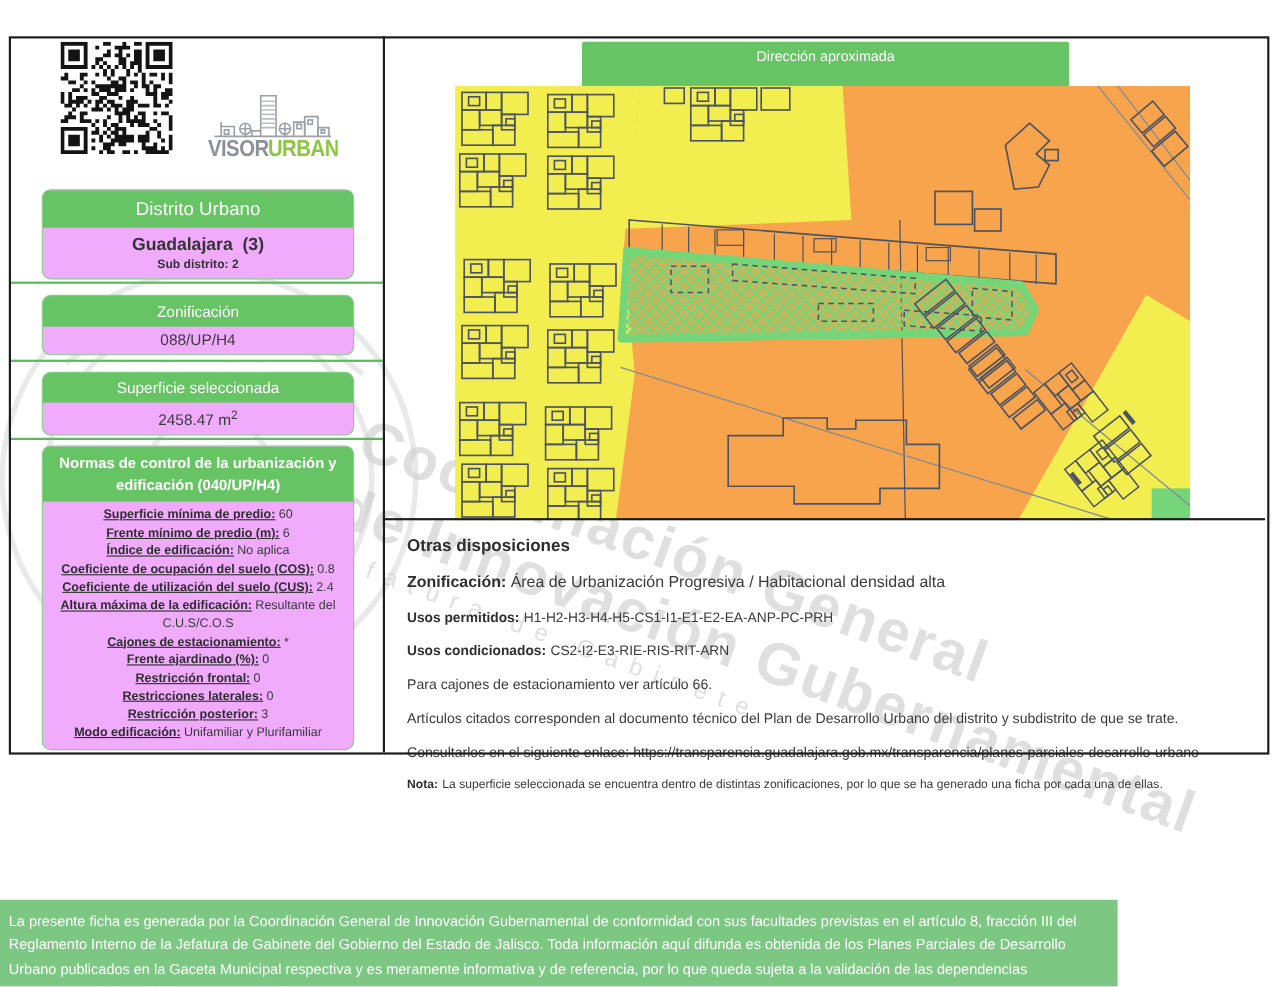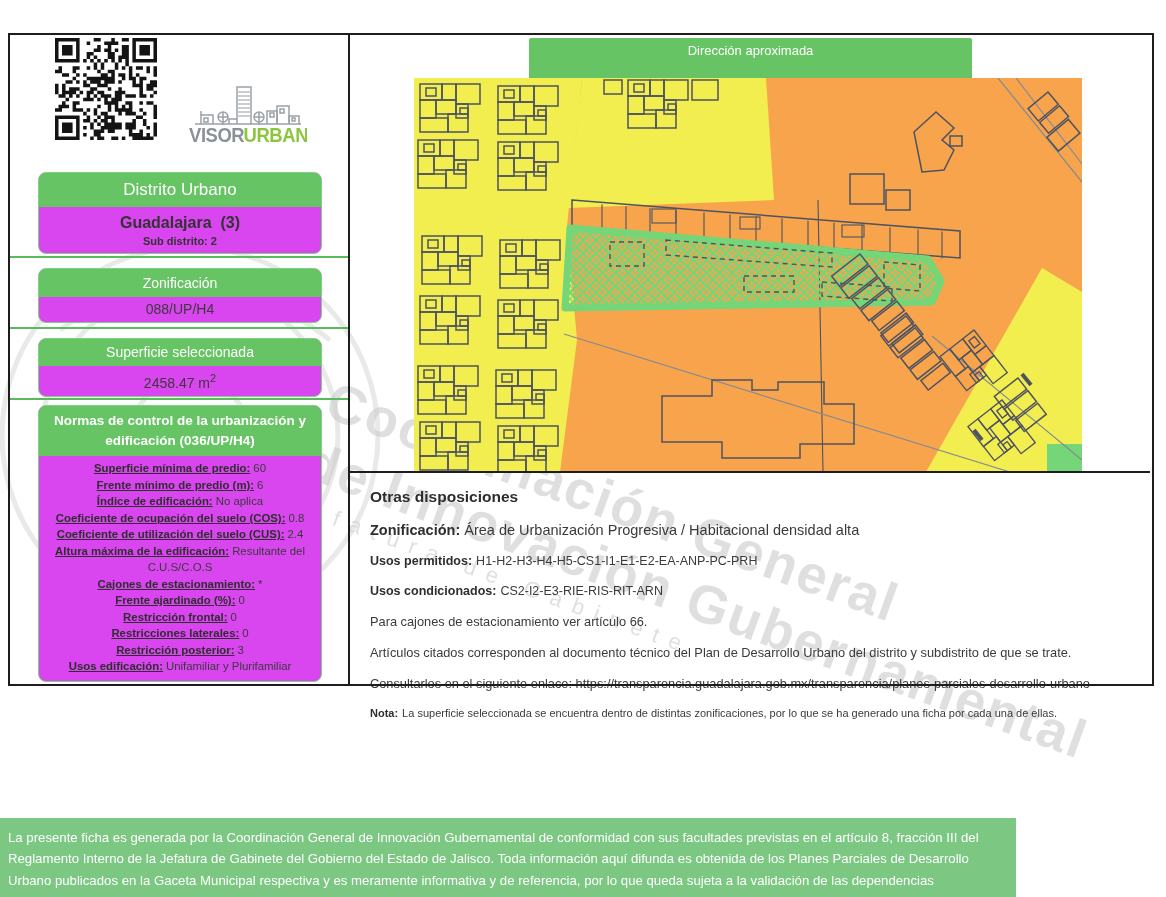--- a/index.html
+++ b/index.html
@@ -14,21 +14,21 @@
   #wm-text .small{font-size:22px;letter-spacing:11px;margin-top:2px;}
 
   
   .frame{position:absolute;left:8px;top:33px;width:1142px;height:649px;border:2px solid #1d1d1d;z-index:3;pointer-events:none;}
   .div-v{position:absolute;left:348px;top:33px;height:651px;border-left:2px solid #1d1d1d;z-index:3;pointer-events:none;}
   .div-h{position:absolute;left:350px;top:471px;width:800px;border-top:2px solid #1d1d1d;z-index:3;pointer-events:none;}
 
   
   .gdiv{position:absolute;left:10px;width:338px;height:2px;background:var(--green-divider,#59bb5c);z-index:2;}
   .gbox{position:absolute;left:38px;width:282px;border:1px solid var(--green-border,#7fd182);
-        border-radius:8px;background:#d946ef;overflow:hidden;z-index:2;}
+        border-radius:8px;background:#f0abfc;overflow:hidden;z-index:2;}
   .gbox .hd{background:var(--green-header,#67c464);color:#fff;text-align:center;}
   .gbox .bd{text-align:center;color:#3a3a3a;}
 
   #box-district{top:172px;}
   #box-district .hd{font-size:17px;line-height:34px;}
   #box-district .name{font-size:16px;font-weight:bold;line-height:22px;padding-top:5px;white-space:pre;color:#333;}
   #box-district .sub{font-size:11px;font-weight:bold;line-height:15px;padding-bottom:4px;color:#333;}
 
   #box-zoning{top:268px;}
   #box-zoning .hd{font-size:14px;line-height:28px;}
@@ -157,34 +157,34 @@
   <div class="gdiv" style="top:327px"></div>
 
   <div class="gbox" id="box-surface">
     <div class="hd">Superficie seleccionada</div>
     <div class="bd"><span>2458.47 m</span><sup>2</sup></div>
   </div>
 
   <div class="gdiv" style="top:398px"></div>
 
   <div class="gbox" id="box-normas">
-    <div class="hd">Normas de control de la urbanización y edificación (036/UP/H4)</div>
+    <div class="hd">Normas de control de la urbanización y edificación (040/UP/H4)</div>
     <div class="bd">
       <div class="nrow"><b>Superficie mínima de predio:</b><span class="nval">60</span></div>
       <div class="nrow"><b>Frente mínimo de predio (m):</b><span class="nval">6</span></div>
       <div class="nrow"><b>Índice de edificación:</b><span class="nval">No aplica</span></div>
       <div class="nrow"><b>Coeficiente de ocupación del suelo (COS):</b><span class="nval">0.8</span></div>
       <div class="nrow"><b>Coeficiente de utilización del suelo (CUS):</b><span class="nval">2.4</span></div>
       <div class="nrow"><b>Altura máxima de la edificación:</b><span class="nval">Resultante del C.U.S/C.O.S</span></div>
       <div class="nrow"><b>Cajones de estacionamiento:</b><span class="nval">*</span></div>
       <div class="nrow"><b>Frente ajardinado (%):</b><span class="nval">0</span></div>
       <div class="nrow"><b>Restricción frontal:</b><span class="nval">0</span></div>
       <div class="nrow"><b>Restricciones laterales:</b><span class="nval">0</span></div>
       <div class="nrow"><b>Restricción posterior:</b><span class="nval">3</span></div>
-      <div class="nrow"><b>Usos edificación:</b><span class="nval">Unifamiliar y Plurifamiliar</span></div>
+      <div class="nrow"><b>Modo edificación:</b><span class="nval">Unifamiliar y Plurifamiliar</span></div>
     </div>
   </div>
 
   <div id="addr-bar">Dirección aproximada</div>
 
   <svg id="map" viewBox="0 0 668 394" preserveAspectRatio="none">
     <defs>
       <pattern id="xh" width="13" height="13" patternUnits="userSpaceOnUse">
         <path d="M6.5 0 L13 6.5 L6.5 13 L0 6.5 Z" fill="none" stroke="#74d678" stroke-width="2.4"></path>
         <path d="M0 0 L13 13 M13 0 L0 13" stroke="#74d678" stroke-width="1.1"></path>

